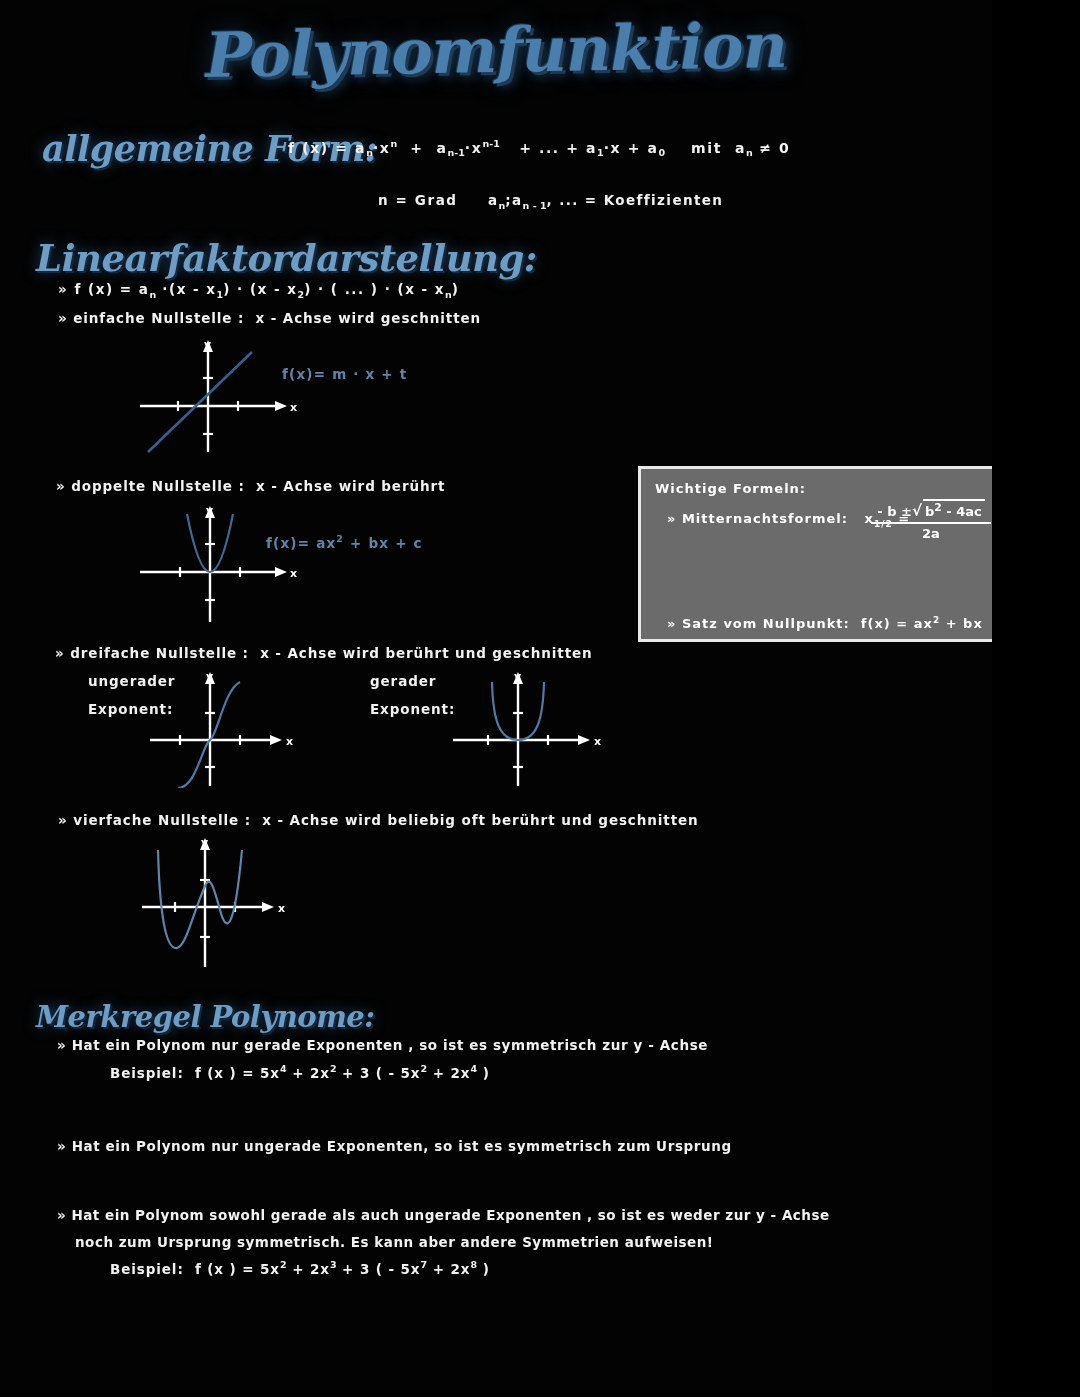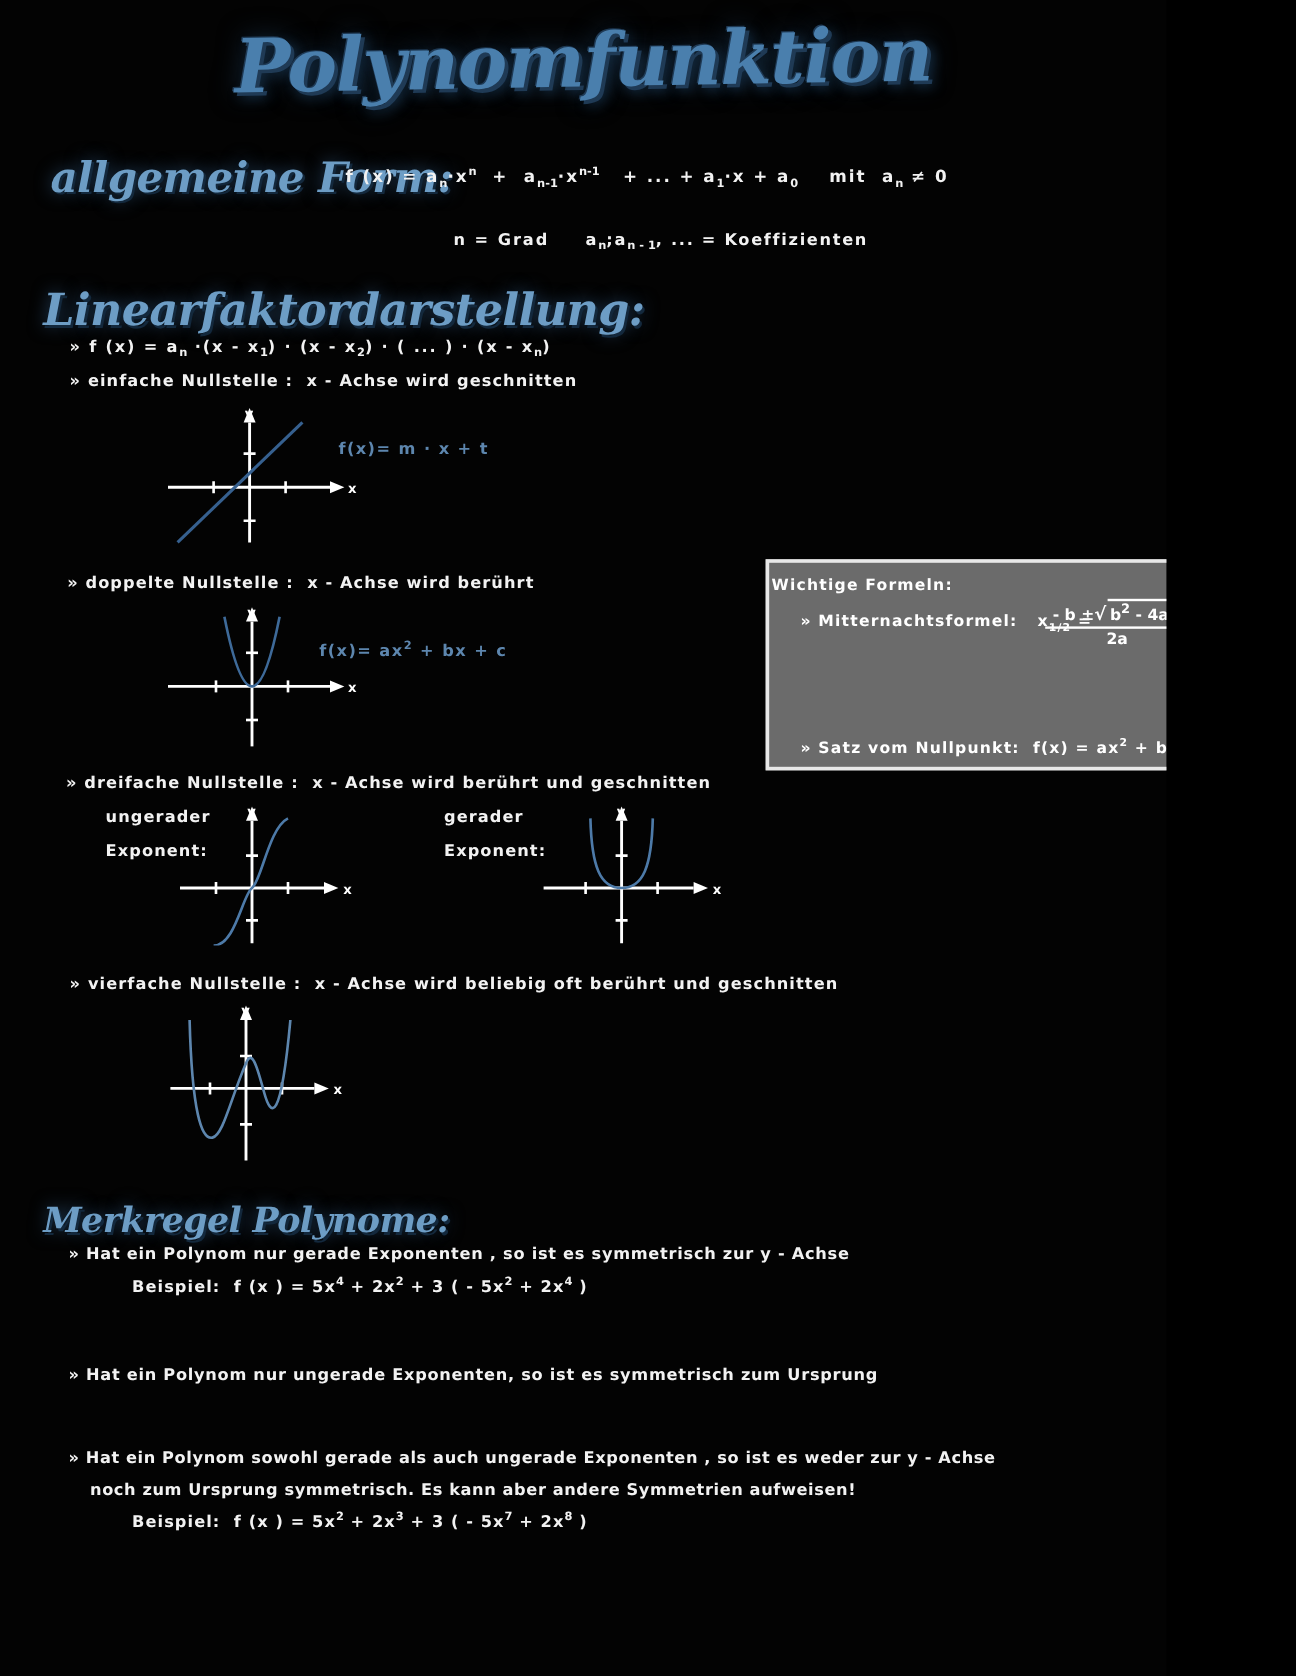--- a/index.html
+++ b/index.html
@@ -8,20 +8,21 @@
     background: #000000;
   }
   .page {
     position: relative;
     width: 972px;
     height: 1397px;
     background: #030303;
     overflow: hidden;
     font-family: "DejaVu Sans", sans-serif;
     color: #ffffff;
+    padding-left: 20px;
   }
 
   
   .title {
     position: absolute;
     left: 0; right: 0;
     top: 14px;
     text-align: center;
     font-family: "DejaVu Serif", serif;
     font-style: italic;
@@ -199,21 +200,21 @@
       <path d="M 57,14 Q 80,130 103,14" fill="none" stroke="#3e6a99" stroke-width="2.2"></path>
       <text x="76" y="14" fill="#ffffff" font-family="DejaVu Sans, sans-serif" font-size="11" font-weight="bold">y</text>
       <text x="160" y="77" fill="#ffffff" font-family="DejaVu Sans, sans-serif" font-size="11" font-weight="bold">x</text>
     </svg>
   </div>
   <div class="blue-fn" style="left:266px; top:533px;">
     <span>f(x)= ax</span><sup>2</sup><span> +  bx  + c</span>
   </div>
 
   <div class="formula-box" style="left:638px; top:466px; width:368px; height:176px;">
-    <div class="fb-title" style="left:2px; top:12px;text-align:center;">Wichtige Formeln:</div>
+    <div class="fb-title" style="left:14px; top:12px;text-align:center;">Wichtige Formeln:</div>
 
     <div class="fb-item" style="left:26px; top:42px;">
       <span>»</span>
       <span>Mitternachtsformel:</span>
       &nbsp;&nbsp;<span>x</span><sub>1/2</sub>
       <span>=</span>
     </div>
     <div class="frac" style="left:230px; top:30px; width:120px;">
       <span class="num"><span>- b ±</span><span style="font-size:15px;">√</span><span class="sqrt-wrap"><span>b</span><sup>2</sup><span> - 4ac</span></span></span>
       <span class="bar"></span>

